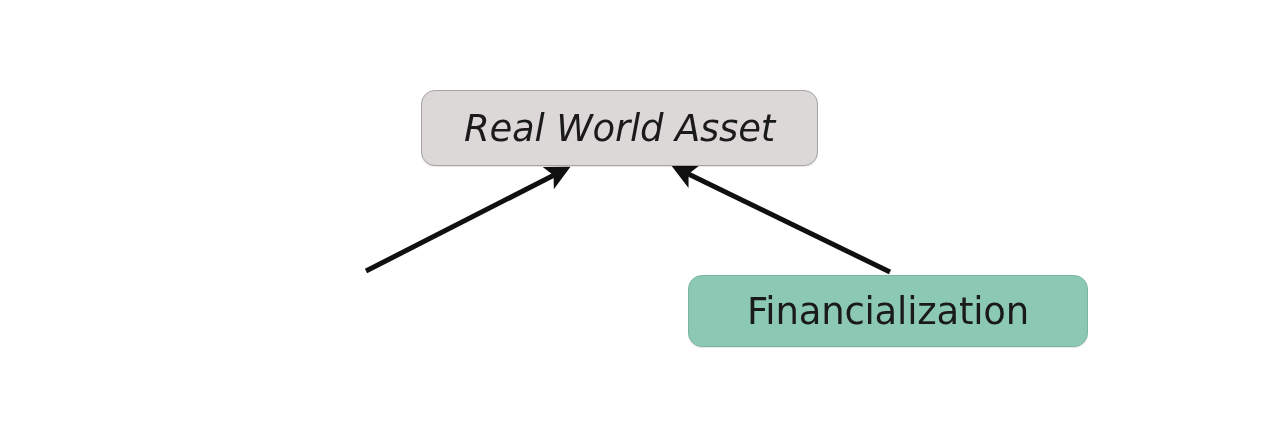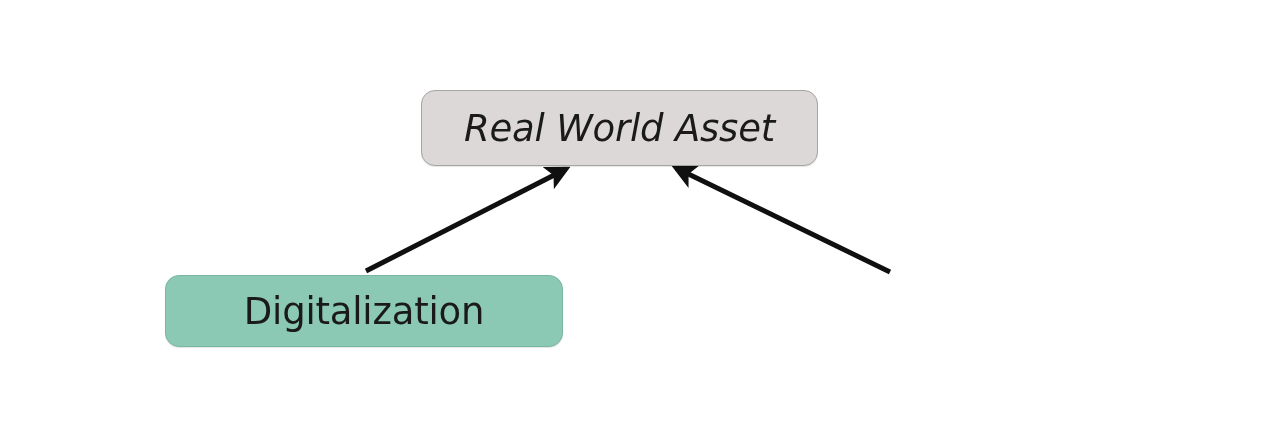--- a/index.html
+++ b/index.html
@@ -91,18 +91,18 @@
 
     <line x1="366" y1="271" x2="566" y2="169" stroke="#101010" stroke-width="5" stroke-linecap="butt" marker-end="url(#arrowhead-left)"></line>
 
     <line x1="890" y1="272" x2="676" y2="168" stroke="#101010" stroke-width="5" stroke-linecap="butt" marker-end="url(#arrowhead-right)"></line>
   </svg>
 
   <div class="node node-top">
     <span class="node-label">Real World Asset</span>
   </div>
 
-  <div class="node node-left">
-    <span class="node-label">Digitalization</span>
+
+  <div class="node node-right">
+    <span class="node-label">Financialization</span>
   </div>
-
 
 </div>
 
 </body></html>

